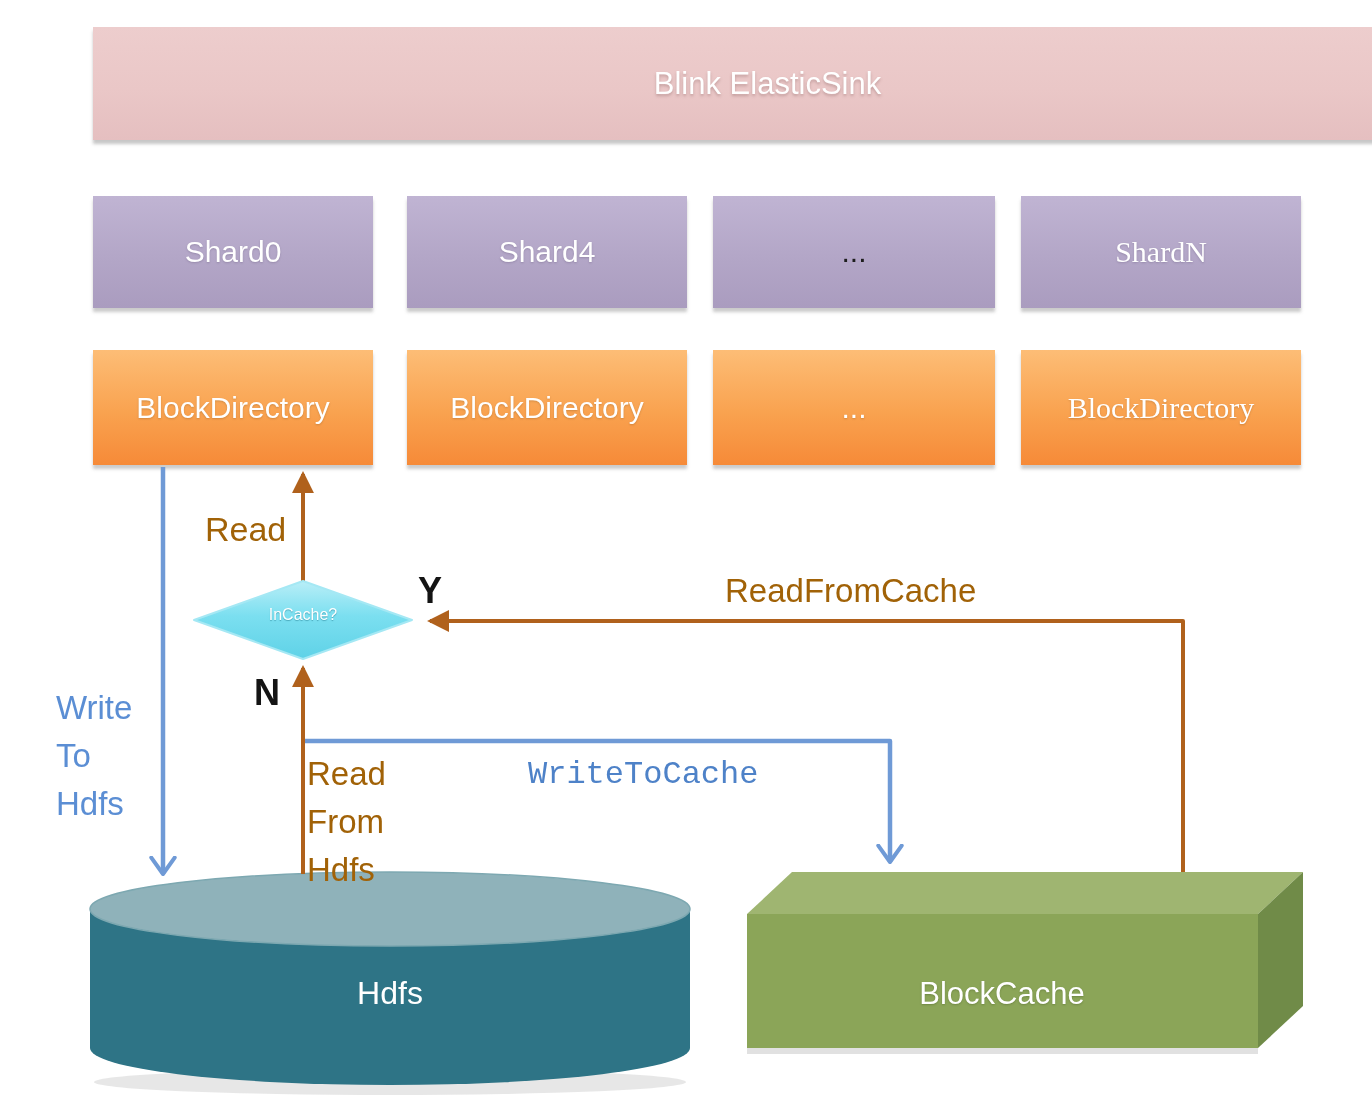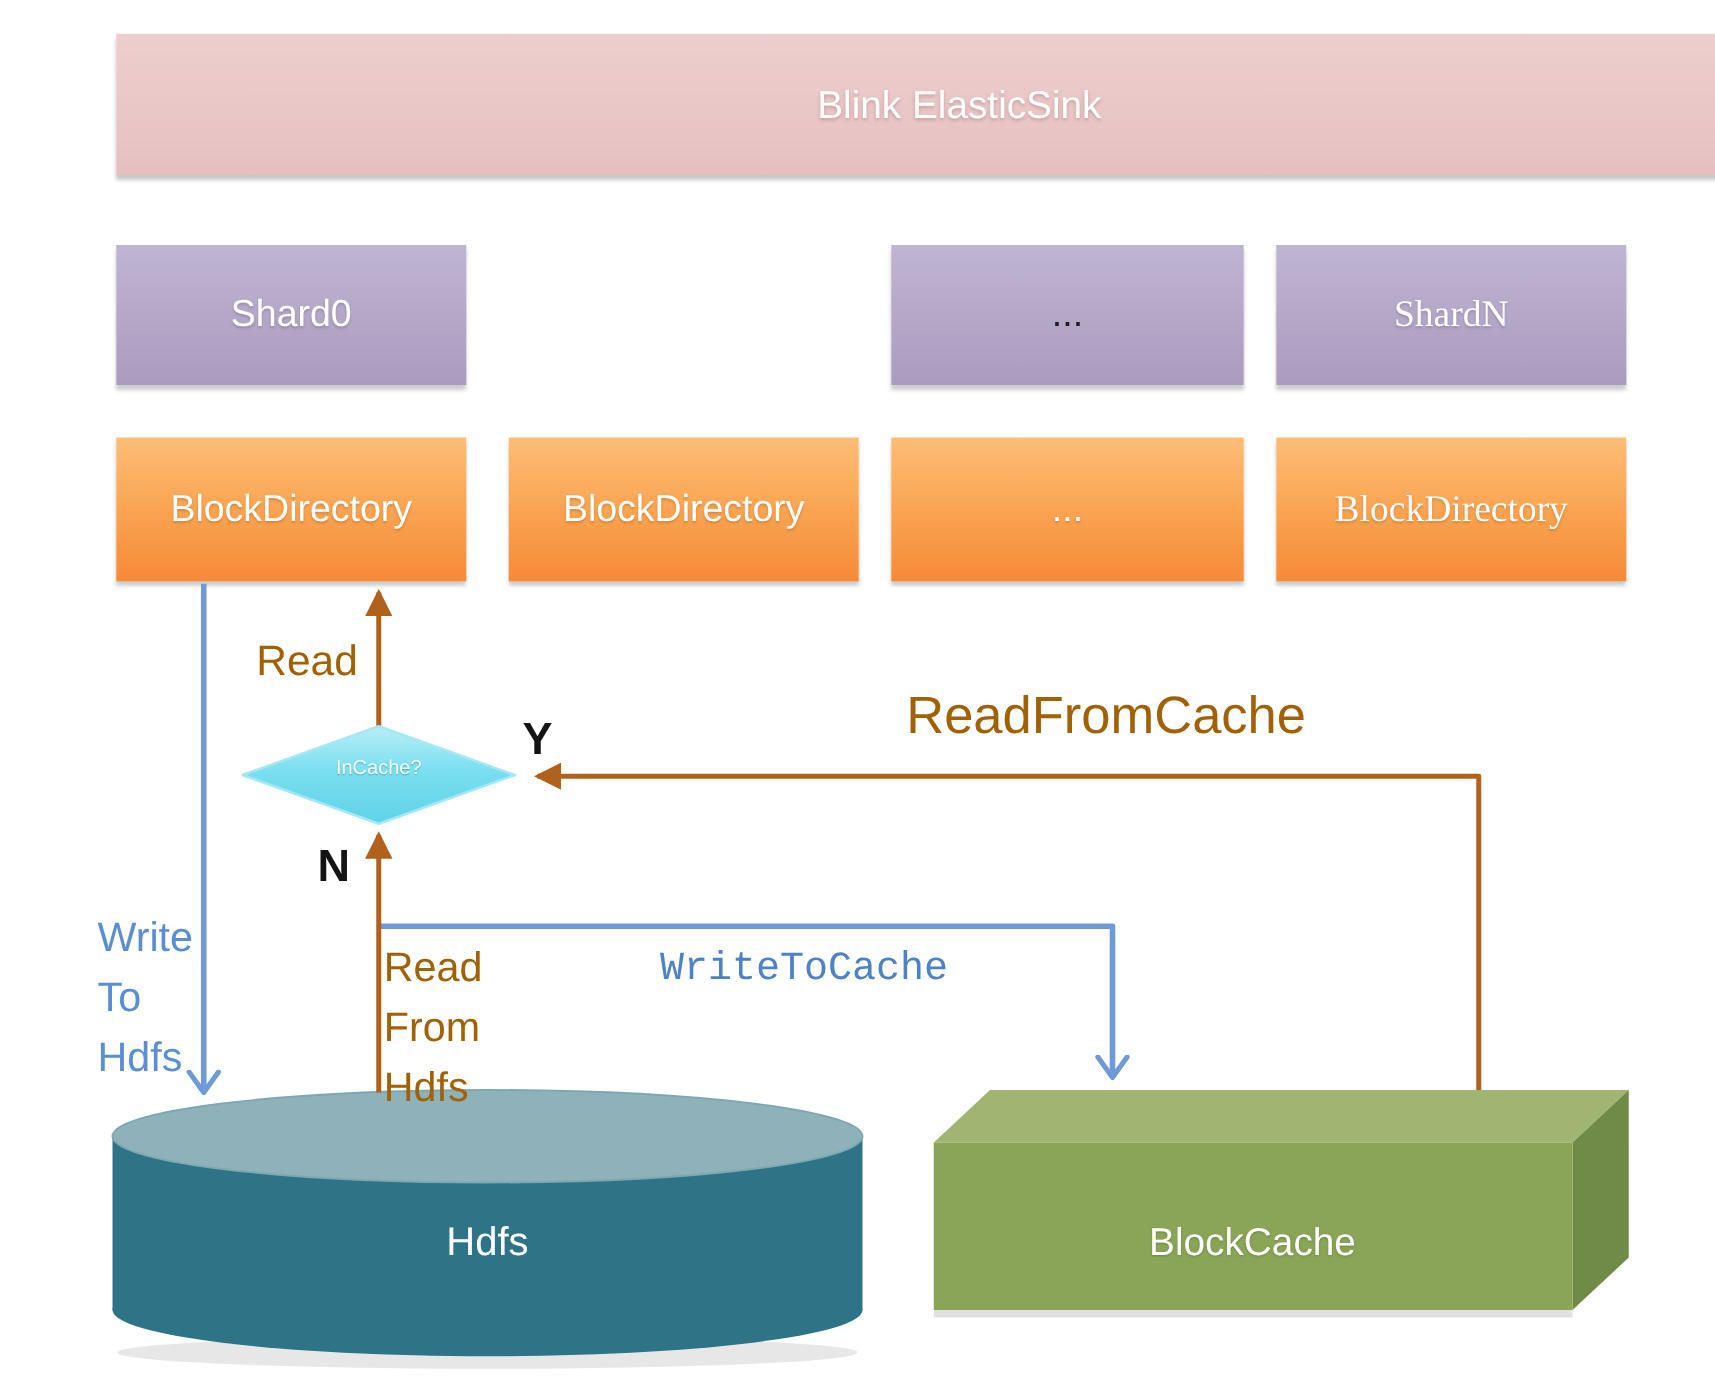--- a/index.html
+++ b/index.html
@@ -34,39 +34,42 @@
   
   #shapes{position:absolute;left:0;top:0;z-index:5;pointer-events:none;}
   
   .flabel{position:absolute;z-index:8;white-space:pre-line;}
   .red{color:#a16207;}
   .blue{color:#4e82c8;font-family:Liberation Mono, monospace;}
   .black{color:#141414;font-weight:bold;}
   #read-label{left:205px;top:510px;font-size:34px;}
   #y-label{left:418px;top:570px;font-size:36px;}
   #n-label{left:254px;top:672px;font-size:36px;}
-  #rfc-label{left:725px;top:548px;font-size:42px;}
+  #rfc-label{left:725px;top:572px;font-size:33px;}
   #wtc-label{left:528px;top:756px;font-size:32px;}
-  #wth-label{left:78px;top:684px;font-size:33px;line-height:48px;color:#5b8ed4;margin-top:42px;}
+  #wth-label{left:56px;top:684px;font-size:33px;line-height:48px;color:#5b8ed4;}
   #rfh-label{left:307px;top:750px;font-size:33px;line-height:48px;}
   #incache-label{left:203px;top:606px;width:200px;text-align:center;font-size:16px;font-weight:normal;color:#ffffff;text-shadow:0 1px 1px rgba(40,130,150,.6);}
   #hdfs-label{left:240px;top:975px;width:300px;text-align:center;font-size:32px;color:#ffffff;}
   #blockcache-label{left:852px;top:965px;width:300px;text-align:center;font-size:31px;color:#ffffff;text-shadow:0 1px 2px rgba(60,80,30,.35);margin-top:11px;}
 </style>
 </head>
 <body>
 
 <div id="canvas">
 
   <div class="banner">
     <span class="lbl">Blink ElasticSink</span>
   </div>
 
   <div class="nodebox shard col0">
     <span class="lbl">Shard0</span>
+  </div>
+  <div class="nodebox shard col1">
+    <span class="lbl">Shard4</span>
   </div>
   <div class="nodebox shard col2">
     <span class="lbl dark">...</span>
   </div>
   <div class="nodebox shard col3">
     <span class="lbl">ShardN</span>
   </div>
 
   <div class="nodebox bdir col0">
     <span class="lbl">BlockDirectory</span>

